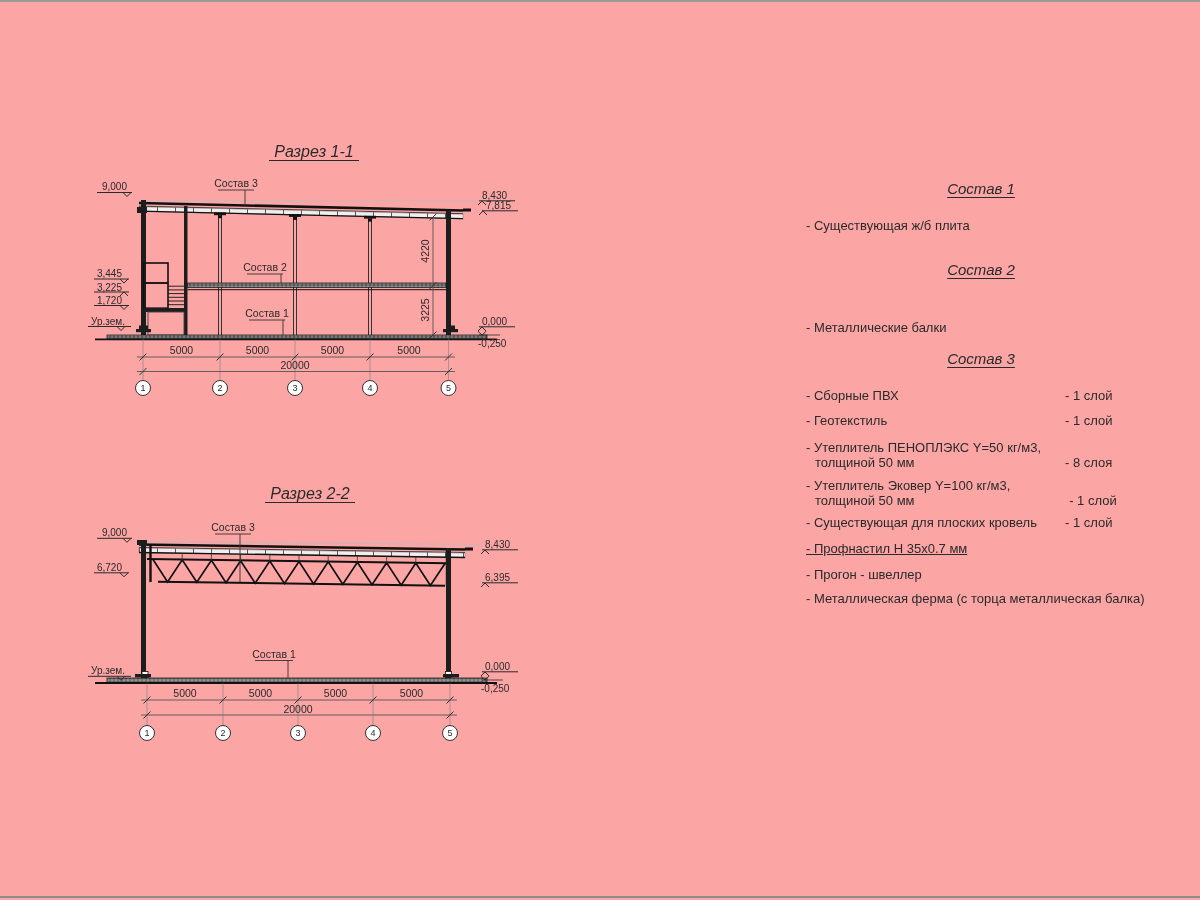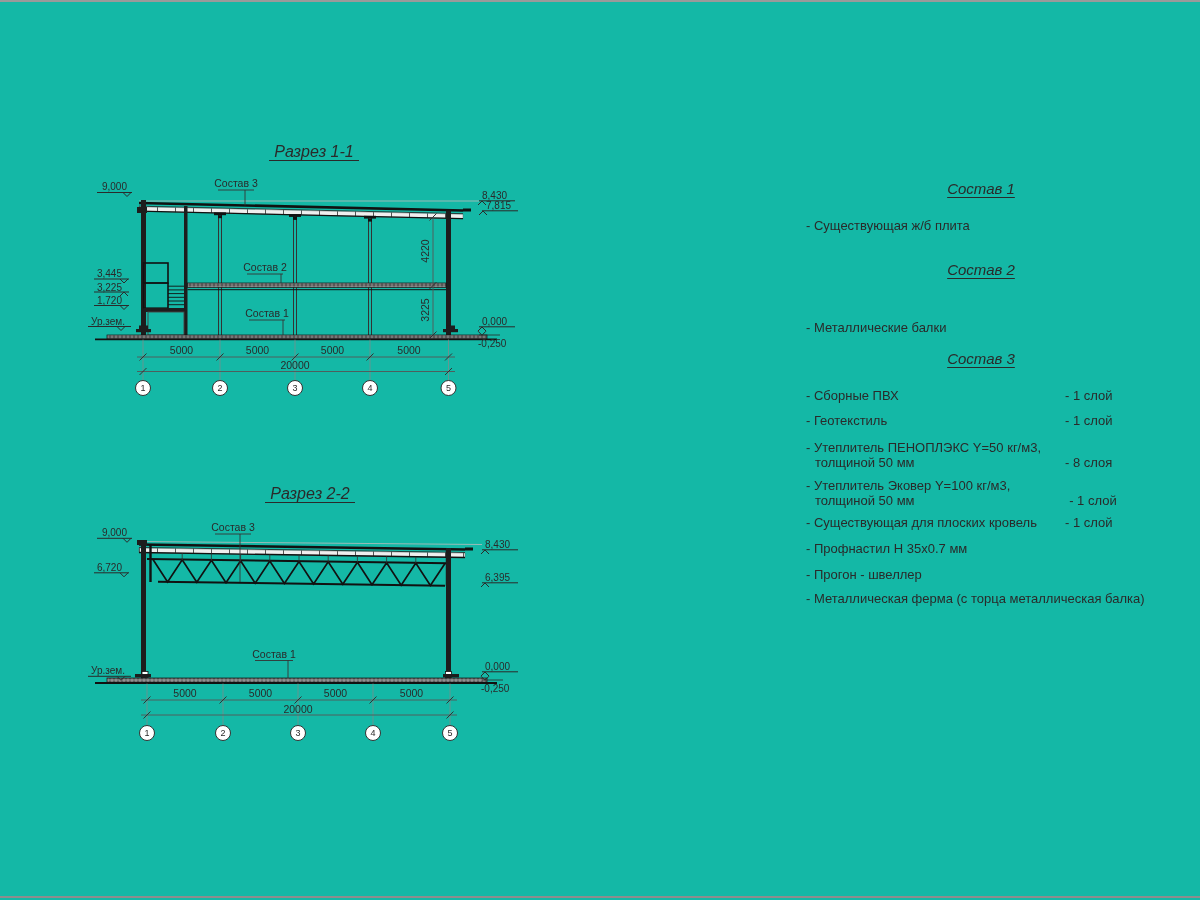--- a/index.html
+++ b/index.html
@@ -1,16 +1,16 @@
 <!DOCTYPE html>
 <html><head>
 <meta charset="utf-8">
 <style>
   html,body{margin:0;padding:0;background:#fff;}
-  #page{position:relative;width:1200px;height:900px;background:#14b8a6;overflow:hidden;
+  #page{position:relative;width:1200px;height:900px;background:#fca5a5;overflow:hidden;
         font-family:"Liberation Sans", sans-serif;color:#2a2a2a;}
   .page-edge{position:absolute;left:0;width:1200px;height:2px;background:#9a9a9a;}
   svg text{fill:#2a2a2a;}
   .dwg{position:absolute;}
   .dwg-title{font-size:16px;font-style:italic;}
   .lbl{font-size:10.5px;}
   .elev{font-size:10px;}
   .dim{font-size:10.5px;}
   .bub{font-size:9px;}
   
@@ -365,21 +365,21 @@
       </div>
       <div class="comp-qty">- 1 слой</div>
     </div>
     <div class="comp-row" style="top:346px;">
       <div class="comp-label">
           <div>- Существующая для плоских кровель</div>
         </div>
       <div class="comp-qty">- 1 слой</div>
     </div>
     <div class="comp-row" style="top:372px;">
-      <div class="comp-label" style="width:340px;">
+      <div class="comp-label" style="width:340px;text-decoration:underline;">
           <div>- Профнастил Н 35х0.7 мм</div>
         </div>
     </div>
     <div class="comp-row" style="top:398px;">
       <div class="comp-label" style="width:340px;">
           <div>- Прогон - швеллер</div>
         </div>
     </div>
     <div class="comp-row" style="top:422px;">
       <div class="comp-label" style="width:340px;">

